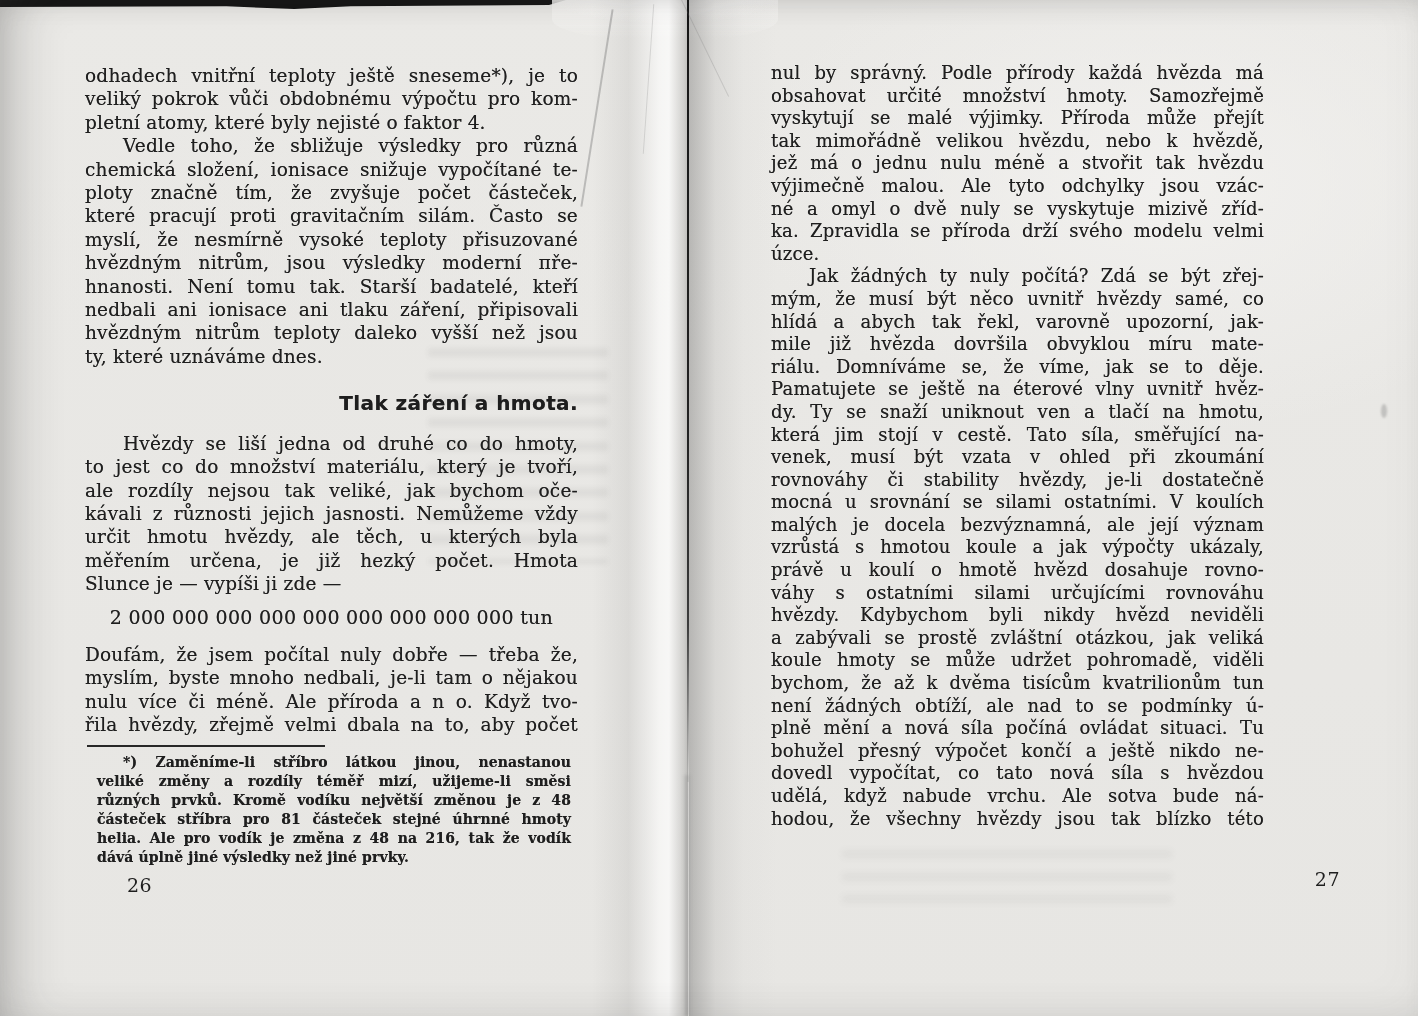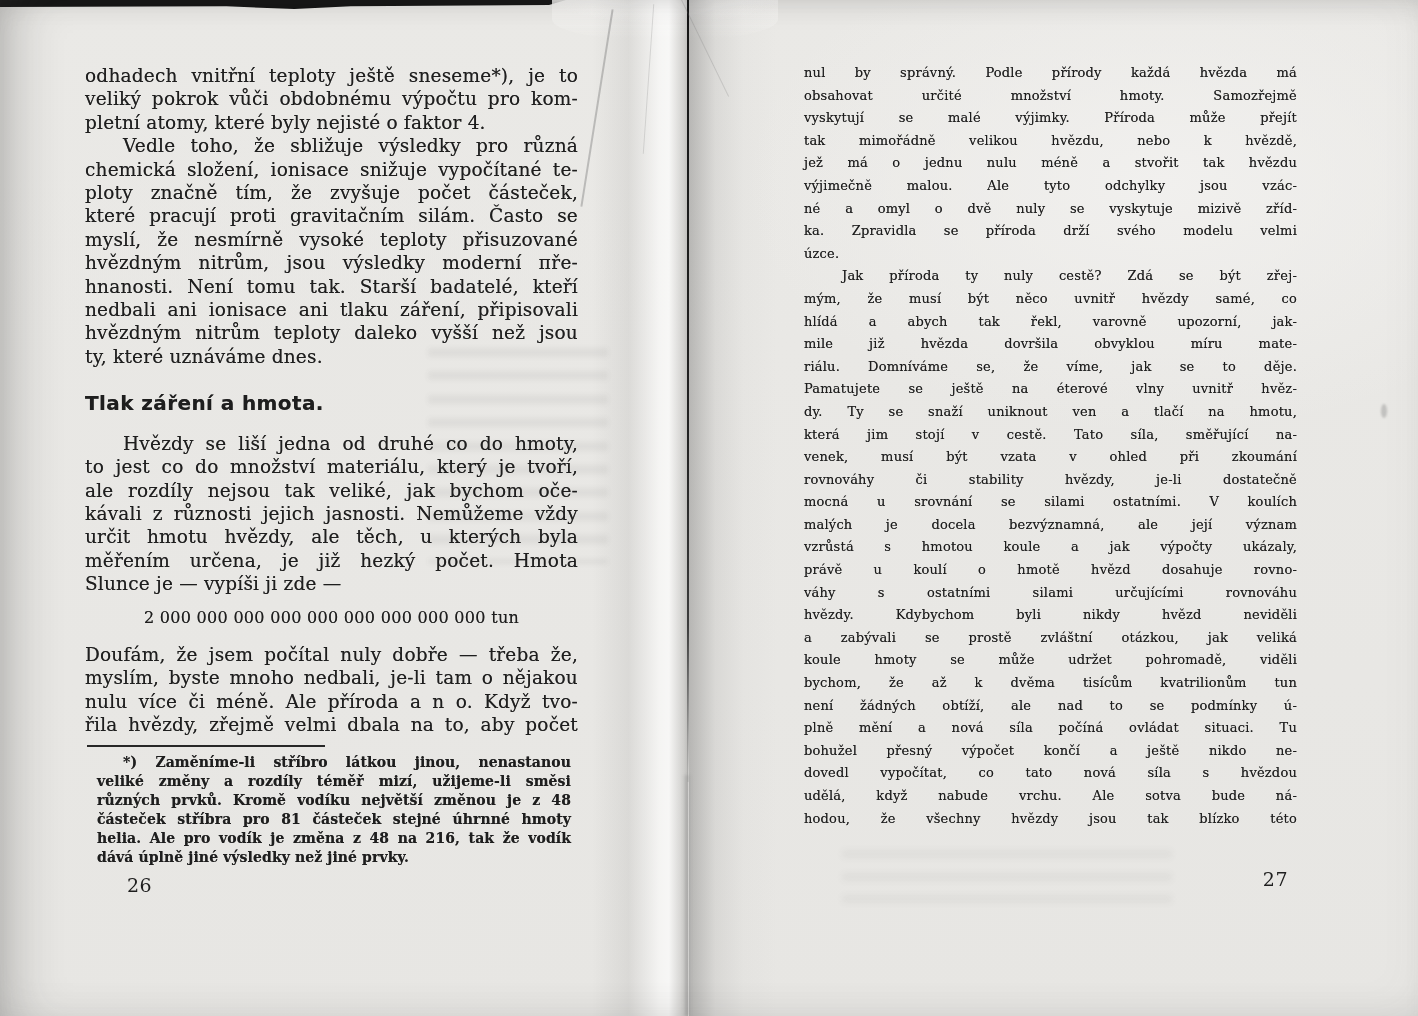--- a/index.html
+++ b/index.html
@@ -62,42 +62,42 @@
   .ghost.g-right{
     left:842px;top:850px;width:330px;height:64px;opacity:.5;filter:blur(3px);
     background:repeating-linear-gradient(180deg, rgba(70,70,70,.11) 0 8px, rgba(70,70,70,0) 8px 22.6px);
   }
   .edge-speck{position:absolute;left:1381px;top:404px;width:6px;height:14px;border-radius:50%;
     background:rgba(120,120,120,.35);filter:blur(1px);}
 
   
   .page-col{position:absolute;text-shadow:0 0 .4px rgba(20,20,20,.6);letter-spacing:.2px;}
   .col-left{left:85px;top:64px;width:493px;font-size:18.5px;line-height:23.4px;}
-  .col-right{left:804px;top:62px;width:493px;font-size:13px;line-height:22.6px;}
+  .col-right{left:771px;top:62px;width:493px;font-size:18px;line-height:22.6px;}
   .para{margin:0;}
   .jline{text-align:justify;text-align-last:justify;white-space:nowrap;}
   .jline.jlast{text-align-last:left;}
   .indent .jline:first-child{text-indent:38px;}
   .section-heading{
     font-family:"DejaVu Sans","Liberation Sans",sans-serif;
-    font-weight:bold;font-size:20px;text-align:left;
+    font-weight:bold;font-size:20px;text-align:right;
     margin:24px 0 16px;letter-spacing:.4px;
   }
   .mass-line{
-    text-align:center;font-size:16px;margin:10px 0 14px;letter-spacing:.3px;white-space:nowrap;
+    text-align:center;font-size:19px;margin:10px 0 14px;letter-spacing:.3px;white-space:nowrap;
   }
   .footnote-rule{width:238px;height:2px;background:#272727;margin:8px 0 0 2px;}
   .footnote{
     margin:6px 0 0 12px;width:474px;font-size:14px;font-weight:bold;line-height:19px;
     letter-spacing:.1px;
   }
   .footnote .jline:first-child{text-indent:26px;}
   .page-number{position:absolute;font-size:19px;letter-spacing:.5px;margin-left:32px;}
   .pn-left{left:95px;top:874px;}
-  .pn-right{left:1216px;top:868px;width:40px;text-align:right;}
+  .pn-right{left:1268px;top:868px;width:40px;text-align:right;}
 </style>
 </head>
 <body>
 
 <div id="scan">
 
   <div class="top-black-edge"></div>
   <div class="top-fold-white"></div>
   <div class="gutter-shade-left"></div>
   <div class="gutter-shade-right"></div>
@@ -163,21 +163,21 @@
         <div class="jline">obsahovat určité množství hmoty. Samozřejmě</div>
         <div class="jline">vyskytují se malé výjimky. Příroda může přejít</div>
         <div class="jline">tak mimořádně velikou hvězdu, nebo k hvězdě,</div>
         <div class="jline">jež má o jednu nulu méně a stvořit tak hvězdu</div>
         <div class="jline">výjimečně malou. Ale tyto odchylky jsou vzác-</div>
         <div class="jline">né a omyl o dvě nuly se vyskytuje mizivě zříd-</div>
         <div class="jline">ka. Zpravidla se příroda drží svého modelu velmi</div>
         <div class="jline jlast">úzce.</div>
       </div>
     <div class="para indent">
-        <div class="jline">Jak příroda ty nuly cestě? Zdá se být zřej-</div>
+        <div class="jline">Jak žádných ty nuly počítá? Zdá se být zřej-</div>
         <div class="jline">mým, že musí být něco uvnitř hvězdy samé, co</div>
         <div class="jline">hlídá a abych tak řekl, varovně upozorní, jak-</div>
         <div class="jline">mile již hvězda dovršila obvyklou míru mate-</div>
         <div class="jline">riálu. Domníváme se, že víme, jak se to děje.</div>
         <div class="jline">Pamatujete se ještě na éterové vlny uvnitř hvěz-</div>
         <div class="jline">dy. Ty se snaží uniknout ven a tlačí na hmotu,</div>
         <div class="jline">která jim stojí v cestě. Tato síla, směřující na-</div>
         <div class="jline">venek, musí být vzata v ohled při zkoumání</div>
         <div class="jline">rovnováhy či stability hvězdy, je-li dostatečně</div>
         <div class="jline">mocná u srovnání se silami ostatními. V koulích</div>

